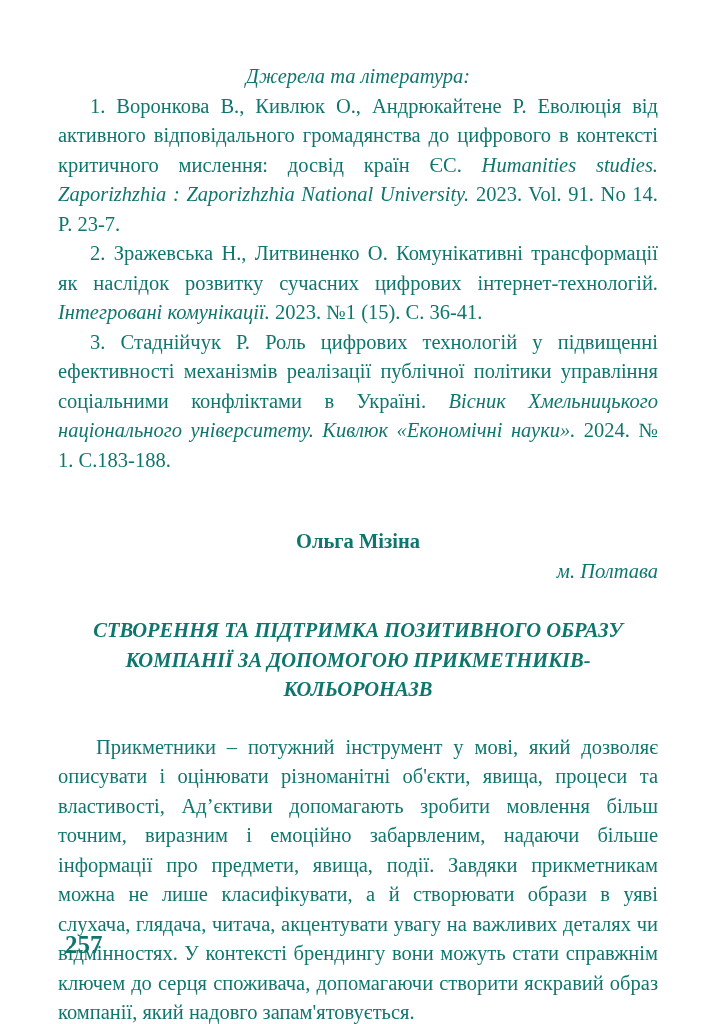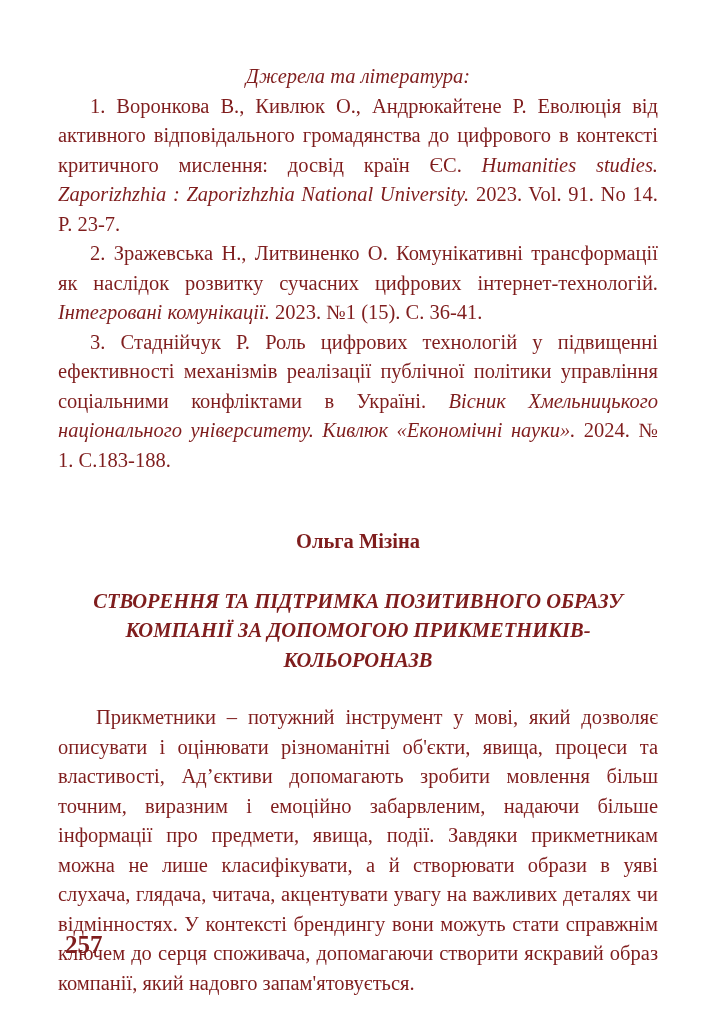--- a/index.html
+++ b/index.html
@@ -5,21 +5,21 @@
   html, body {
     margin: 0;
     padding: 0;
     background: #ffffff;
   }
   .page {
     position: relative;
     width: 724px;
     height: 1024px;
     background: #ffffff;
-    color: #7f1d1d;
+    color: #0f766e;
     font-family: "Liberation Serif", "DejaVu Serif", serif;
     font-size: 20.5px;
     line-height: 29.5px;
     overflow: hidden;
   }
   .content {
     position: absolute;
     left: 58px;
     top: 62px;
     width: 600px;
@@ -82,20 +82,21 @@
     <p class="sources-heading">Джерела та література:</p>
 
     <p class="reference"><span class="seg-normal">1. Воронкова В., Кивлюк О., Андрюкайтене Р. Еволюція від активного відповідального громадянства до цифрового в контексті критичного мислення: досвід країн ЄС. </span><span class="seg-italic">Humanities studies. Zaporizhzhia : Zaporizhzhia National University.</span><span class="seg-normal"> 2023. Vol. 91. No 14. P. 23-7.</span></p>
 
     <p class="reference"><span class="seg-normal">2. Зражевська Н., Литвиненко О. Комунікативні трансформації як наслідок розвитку сучасних цифрових інтернет-технологій. </span><span class="seg-italic">Інтегровані комунікації.</span><span class="seg-normal"> 2023. №1 (15). С. 36-41.</span></p>
 
     <p class="reference"><span class="seg-normal">3. Стаднійчук Р. Роль цифрових технологій у підвищенні ефективності механізмів реалізації публічної політики управління соціальними конфліктами в Україні. </span><span class="seg-italic">Вісник Хмельницького національного університету. Кивлюк «Економічні науки».</span><span class="seg-normal"> 2024. № 1. С.183-188.</span></p>
 
     <p class="author-name">Ольга Мізіна</p>
 
+    <p class="author-location">м. Полтава</p>
 
     <h1 class="article-title">
       <span class="title-line">СТВОРЕННЯ ТА ПІДТРИМКА ПОЗИТИВНОГО ОБРАЗУ</span>
       <span class="title-line">КОМПАНІЇ ЗА ДОПОМОГОЮ ПРИКМЕТНИКІВ-КОЛЬОРОНАЗВ</span>
     </h1>
 
     <p class="body-paragraph">Прикметники – потужний інструмент у мові, який дозволяє описувати і оцінювати різноманітні об'єкти, явища, процеси та властивості, Ад’єктиви допомагають зробити мовлення більш точним, виразним і емоційно забарвленим, надаючи більше інформації про предмети, явища, події. Завдяки прикметникам можна не лише класифікувати, а й створювати образи в уяві слухача, глядача, читача, акцентувати увагу на важливих деталях чи відмінностях. У контексті брендингу вони можуть стати справжнім ключем до серця споживача, допомагаючи створити яскравий образ компанії, який надовго запам'ятовується.</p>
 
   </div>
 

